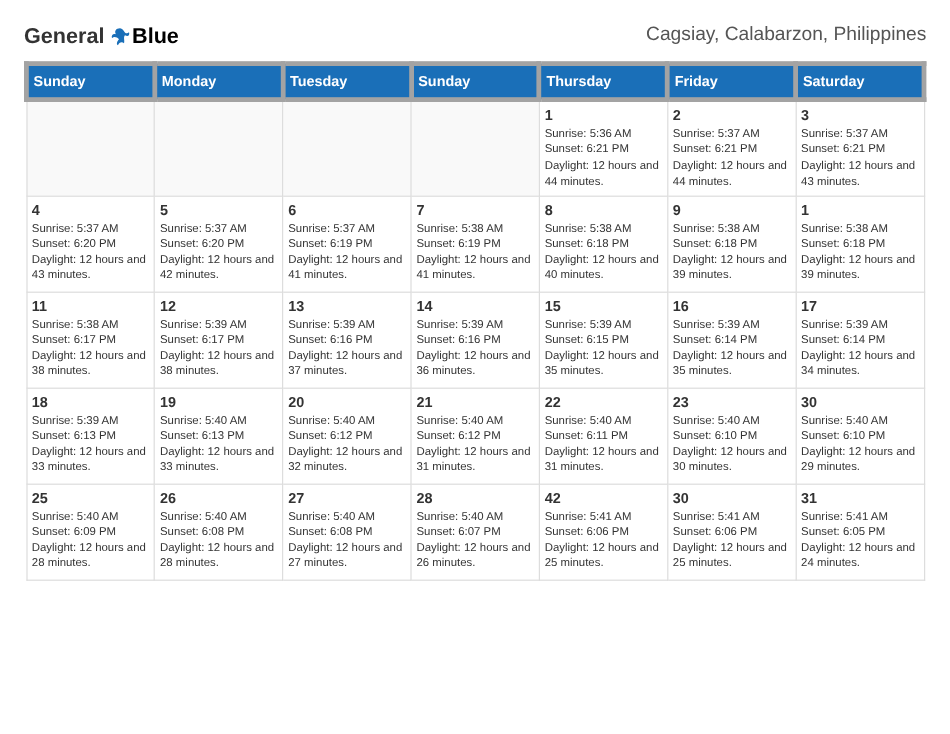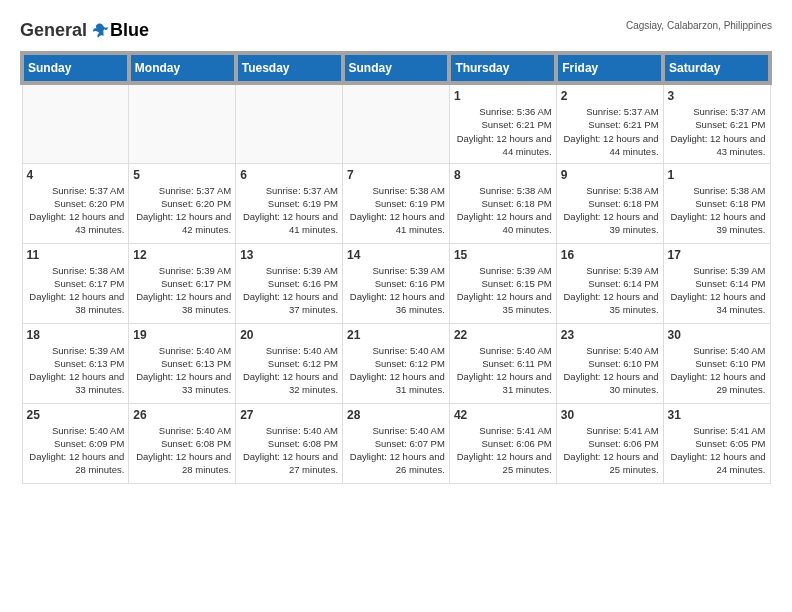--- a/index.html
+++ b/index.html
@@ -43,21 +43,21 @@
     }
     .title-section {
       text-align: right;
     }
     .month-year {
       font-size: 36px;
       font-weight: bold;
       color: #333;
     }
     .location {
-      font-size: 10px;
+      font-size: 16px;
       color: #555;
     }
     .calendar {
       width: 100%;
       border-collapse: collapse;
     }
     .calendar th {
       background-color: #1a6fb8;
       color: #fff;
       padding: 6px 4px;
@@ -84,21 +84,20 @@
       font-size: 12px;
       font-weight: bold;
       color: #333;
       display: block;
       margin-bottom: 2px;
     }
     .day-info {
       color: #333;
       font-size: 9.5px;
       line-height: 1.4;
-      text-align: right;
     }
   </style>
 </head>
 <body>
 
 <div class="header">
   <div class="logo">
     <div class="logo-text">
       <span class="logo-general">General</span>
       <svg class="logo-icon" viewBox="0 0 24 24">

